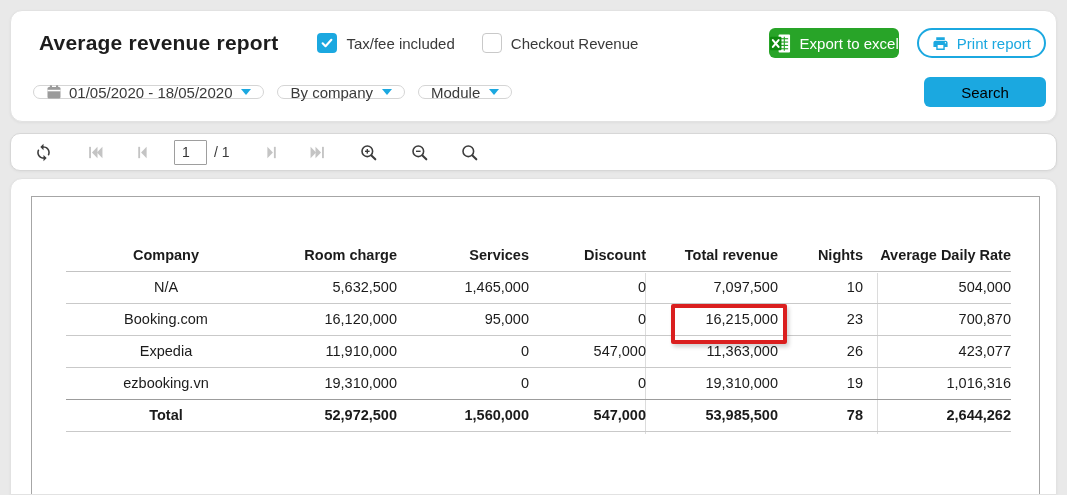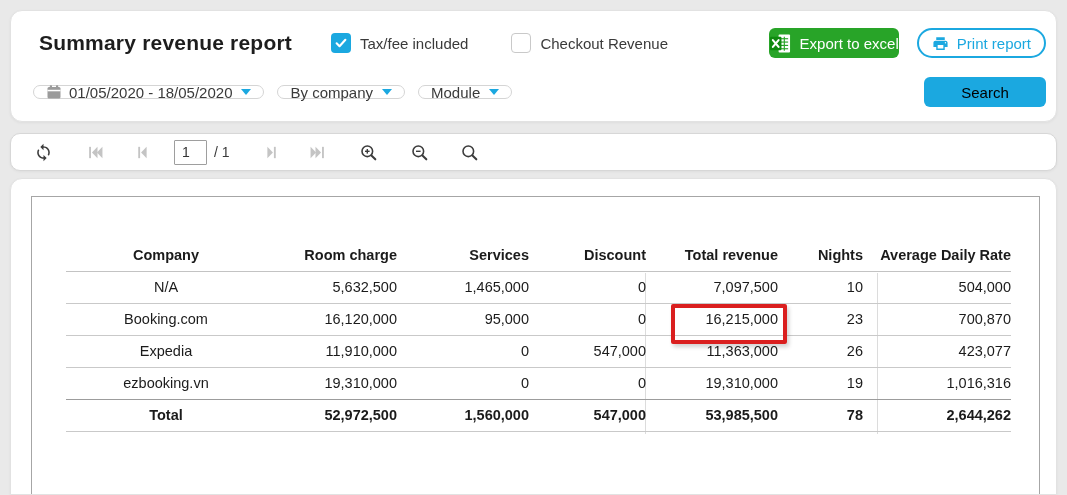--- a/index.html
+++ b/index.html
@@ -14,21 +14,21 @@
                   border-color:#d7d7d7; display:flex; align-items:center; padding-left:20px; }
   .content-card { left:10px; top:178px; width:1047px; height:317px;
                   border-radius:12px 12px 0 0; overflow:hidden; }
 
   
   .hrow1 { display:flex; align-items:center; height:30px; margin:17px 10px 0 28px; }
   .hrow2 { display:flex; align-items:center; height:30px; margin:19px 10px 0 22px; }
   h1 { font-size:21px; font-weight:bold; color:#1d1d1d; letter-spacing:.2px; white-space:nowrap; }
 
   .cbgroup { display:flex; align-items:center; cursor:pointer; }
-  .cbg1 { margin-left:39px; } .cbg2 { margin-left:43px; }
+  .cbg1 { margin-left:39px; } .cbg2 { margin-left:27px; }
   .cb { width:20px; height:20px; border-radius:4px; display:inline-flex;
         align-items:center; justify-content:center; flex:none; }
   .cb.checked   { background:#1ba8e0; }
   .cb.unchecked { background:#fff; border:1.5px solid #c9c9c9; }
   .cb-label { font-size:15px; color:#3a3a3a; margin-left:9px; white-space:nowrap; }
 
   button { font-family:"Liberation Sans", sans-serif; cursor:pointer; }
   .btn-excel { margin-left:auto; height:30px; border:none; border-radius:6px; background:#28a428;
                color:#fff; font-size:15px; display:flex; align-items:center; gap:8px; padding:0 0;justify-content:space-between; }
   .btn-print { margin-left:18px; height:30px; border:2px solid #1ba8e0; border-radius:16px;
@@ -73,21 +73,21 @@
              box-shadow:2px 3px 4px rgba(0,0,0,.18); }
   svg { display:block; }
 </style>
 </head>
 <body>
 
 <div class="screen">
 
   <section class="card header-card">
     <div class="hrow1">
-      <h1>Summary revenue report</h1>
+      <h1>Average revenue report</h1>
 
       <div class="cbgroup cbg1">
         <span class="cb checked">
           <svg width="14" height="14" viewBox="0 0 24 24">
             <path d="M4.5 12.5l5 5L19.5 6.5" fill="none" stroke="#fff" stroke-width="3.6" stroke-linecap="round" stroke-linejoin="round"></path>
           </svg>
         </span>
         <span class="cb-label">Tax/fee included</span>
       </div>
 

